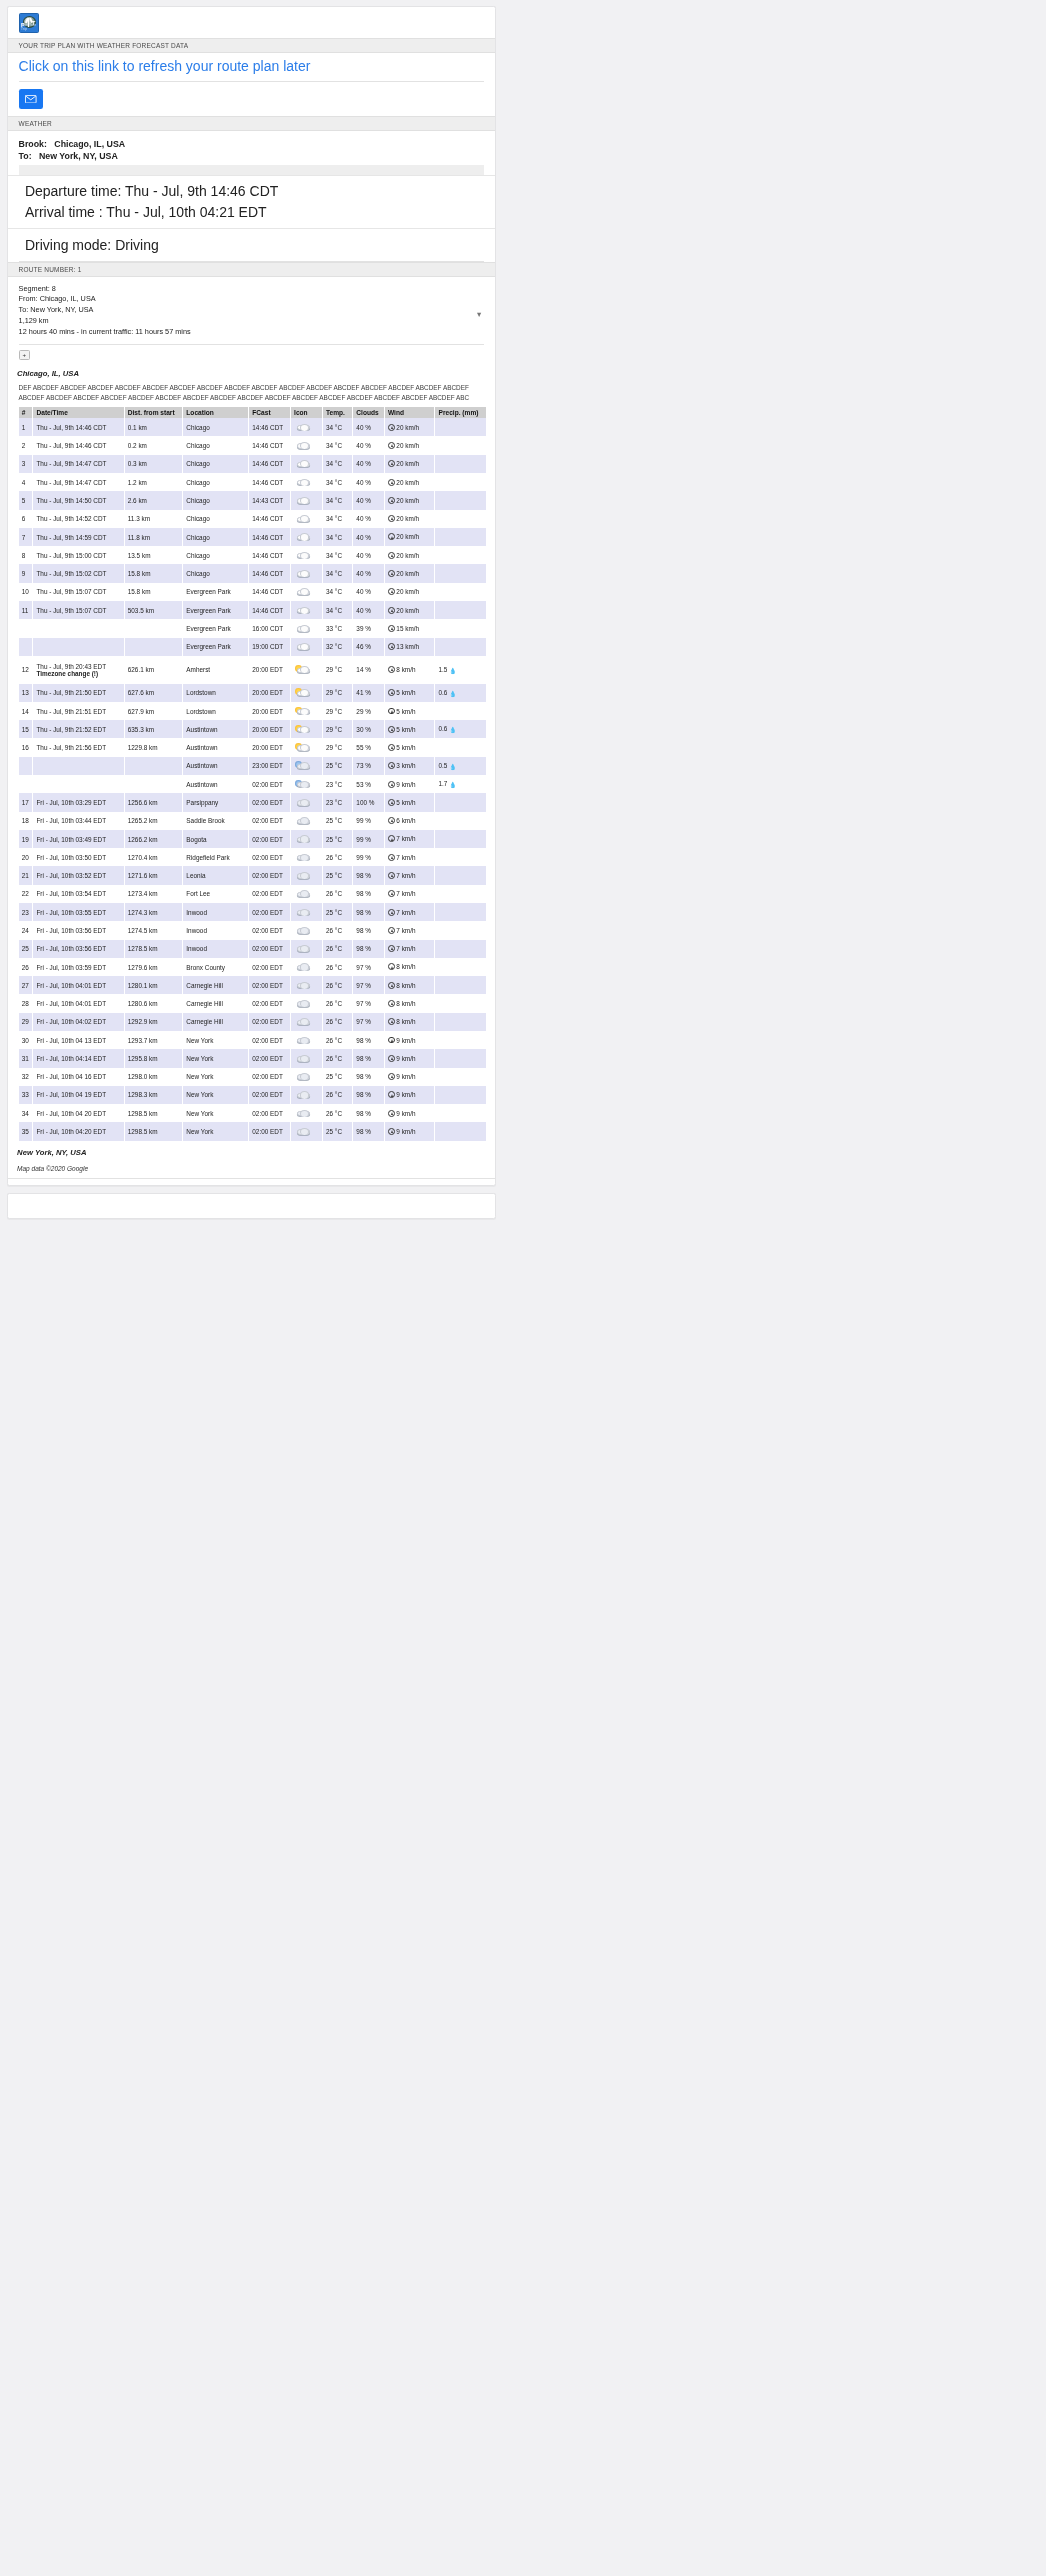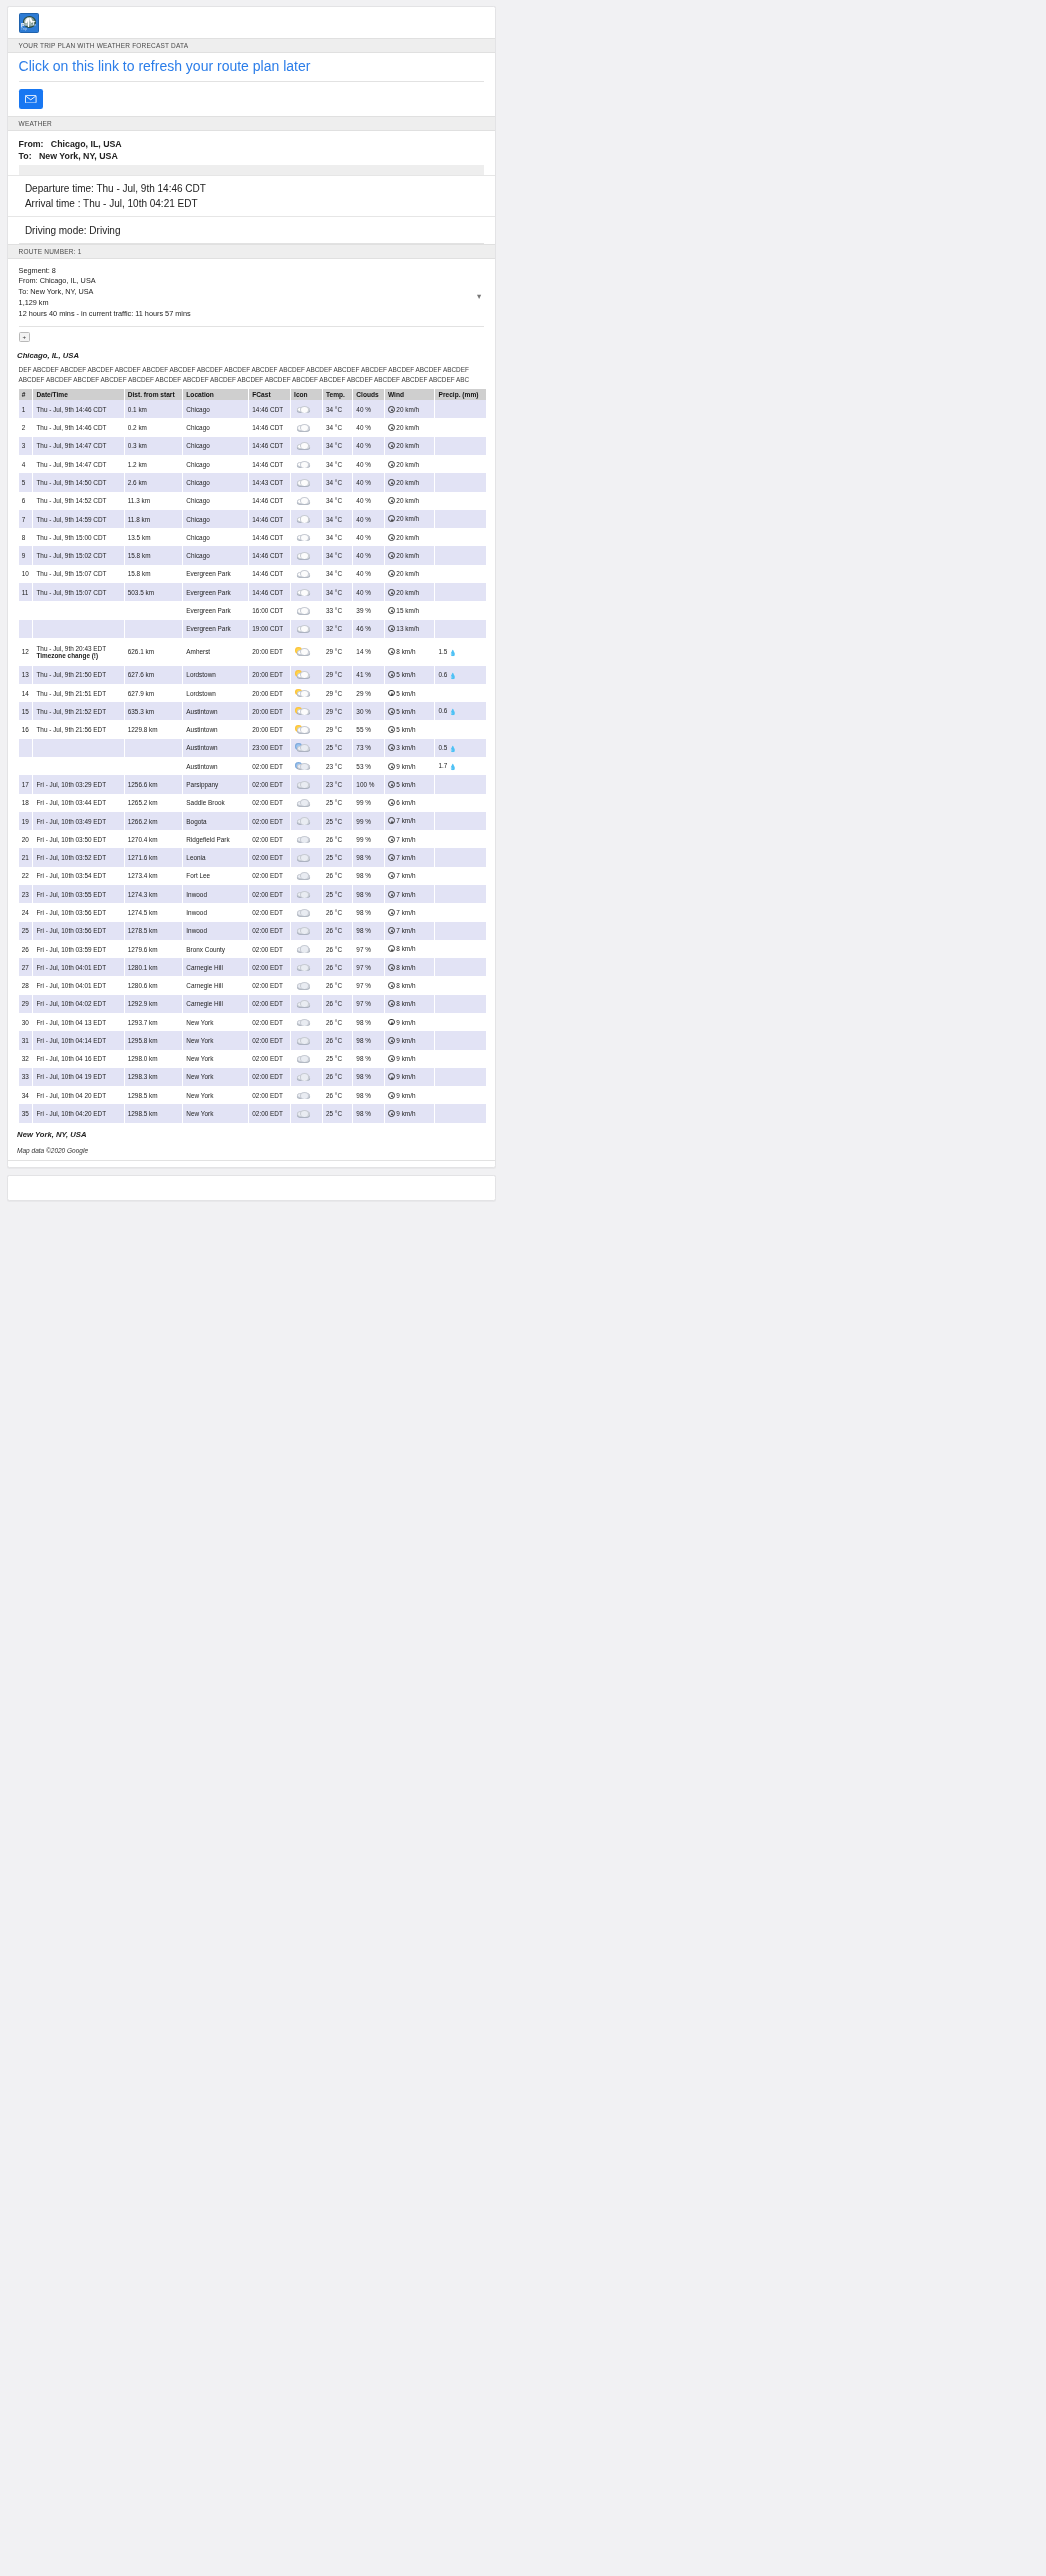--- a/index.html
+++ b/index.html
@@ -96,21 +96,21 @@
   .fromto .lbl { display:inline-block; }
 
   .big-stats {
     padding: 9.2px 10.7px 10px 17px;
     font-size: 8.4px;
     line-height: 1.45;
   }
 
   .detail-row {
     padding: 5.4px 10.7px 5.4px 17px;
-    font-size: 10px;
+    font-size: 14px;
     line-height: 1.5;
     border-top: 0.8px solid #e6e6e6;
   }
   .detail-row.first { border-top: 0.8px solid #e6e6e6; }
 
   .seg-block {
     padding: 6.1px 10.7px 6.1px 10.7px;
     font-size: 7.3px;
     line-height: 1.5;
     position: relative;
@@ -271,21 +271,21 @@
           <rect x="0.5" y="0.5" width="14" height="10" rx="1" fill="#1877f2" stroke="#ffffff" stroke-width="1.2"></rect>
           <path d="M0.8 1.3 L7.5 6.3 L14.2 1.3" fill="none" stroke="#ffffff" stroke-width="1.2"></path>
         </svg>
       </div>
     </div>
 
     <div class="bar">WEATHER</div>
 
     <div class="fromto">
       <div>
-        <span class="lbl">From:</span>
+        <span class="lbl">Brook:</span>
         &nbsp;&nbsp;<span>Chicago, IL, USA</span>
       </div>
       <div>
         <span class="lbl">To:</span>
         &nbsp;&nbsp;<span>New York, NY, USA</span>
       </div>
     </div>
 
     <div class="bar-plain"></div>
 

